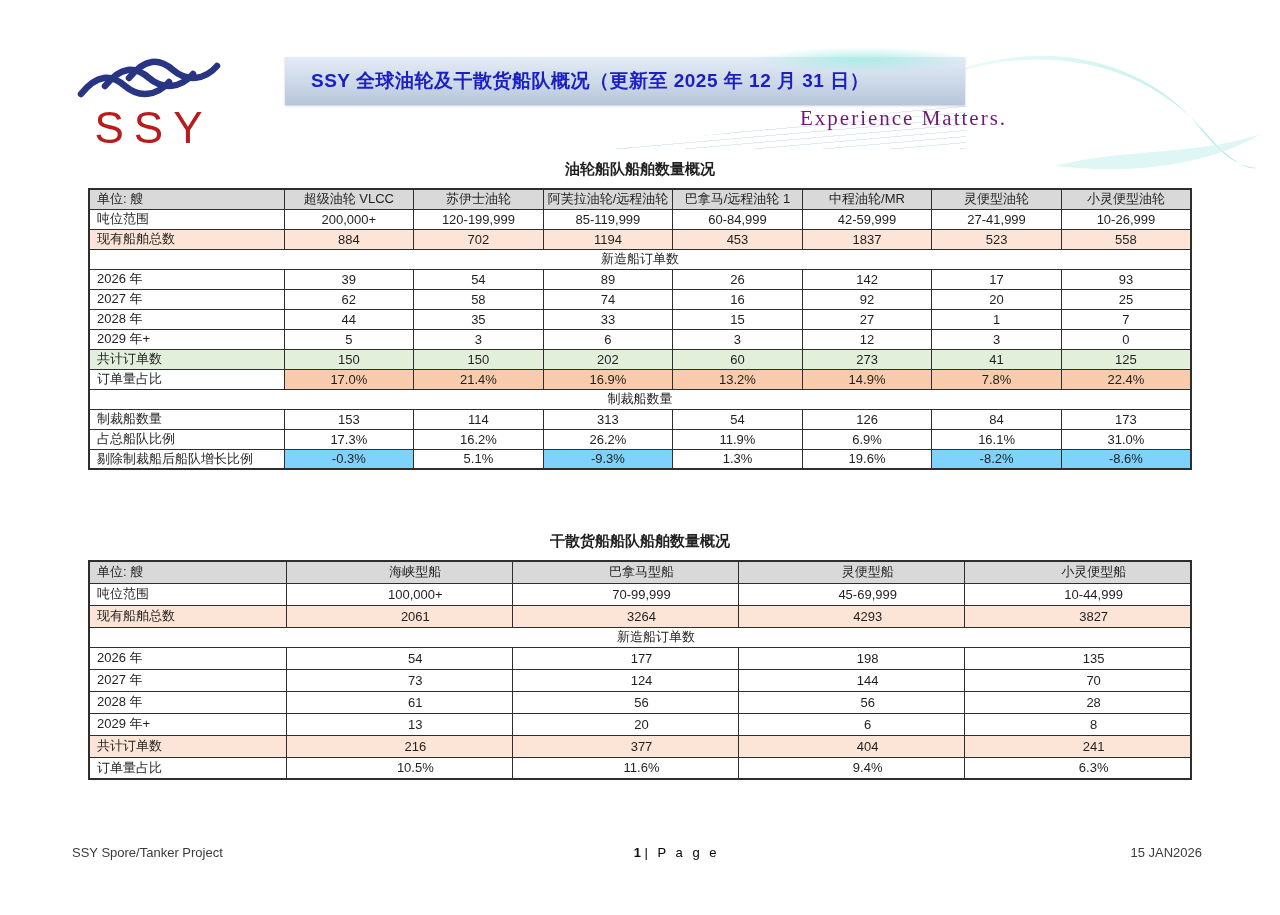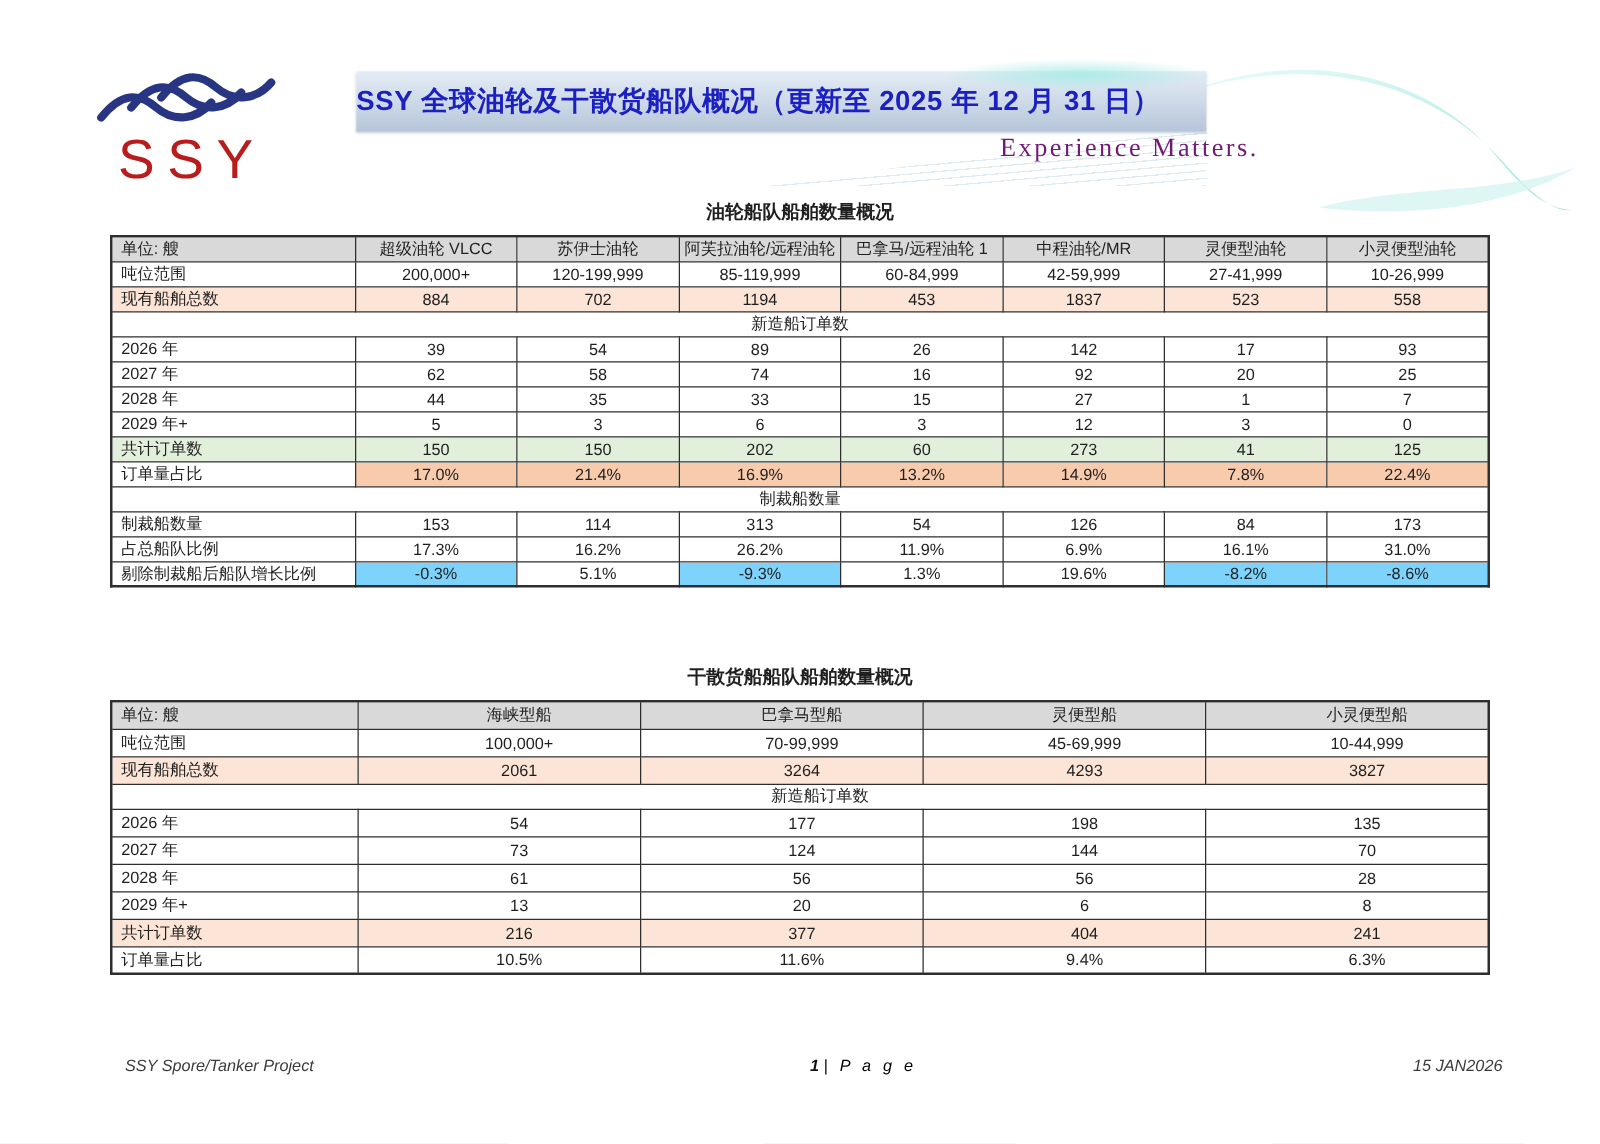--- a/index.html
+++ b/index.html
@@ -30,21 +30,21 @@
     position:absolute; left:285px; top:57px; width:680px; height:48px;
     background:linear-gradient(180deg,#e4ecf5 0%,#ccd8e7 55%,#b6c5d9 100%);
     box-shadow:0 1px 2px rgba(120,140,170,.45);
     display:flex; align-items:center;
   }
   .banner-glow {
     position:absolute; right:-8px; top:-10px; width:220px; height:26px; border-radius:50%;
     background:radial-gradient(ellipse at center, rgba(170,235,230,.95), rgba(170,235,230,0) 70%);
   }
   .banner-title {
-    position:relative; font-size:22px; font-weight:bold; color:#1c20c2;
+    position:relative; padding-left:26px; font-size:19px; font-weight:bold; color:#1c20c2;
     white-space:nowrap; letter-spacing:.5px;
   }
   .tagline {
     position:absolute; left:800px; top:106px;
     font-family:"Liberation Serif","DejaVu Serif",serif;
     font-size:21px; color:#701a75; letter-spacing:2px;
   }
 
   
   .content { margin:0 88px; }
@@ -64,23 +64,23 @@
   .tbl td.lbl { text-align:left; padding-left:7px;margin-left:12px; }
   tr.hdr td    { background:#d9d9d9; }
   tr.pink td   { background:#fce4d6; }
   tr.green td  { background:#e2efda; }
   td.orange    { background:#f8cbad; }
   td.yellow    { background:#7dd3fc; }
   tr.sec td    { text-align:center; height:20px; }
 
   
   .footer {
-    position:absolute; left:100px; right:78px; top:845px;
+    position:absolute; left:72px; right:78px; top:845px;
     display:flex; justify-content:space-between; align-items:flex-end;
-    font-size:13px; color:#3b3b3b;font-style:italic;
+    font-size:13px; color:#3b3b3b;
   }
   .page-num  { font-weight:bold; color:#111; }
   .page-word { color:#000000; letter-spacing:3px; }
 </style>
 </head>
 <body>
 
 <div class="page">
 
   <div class="header">

